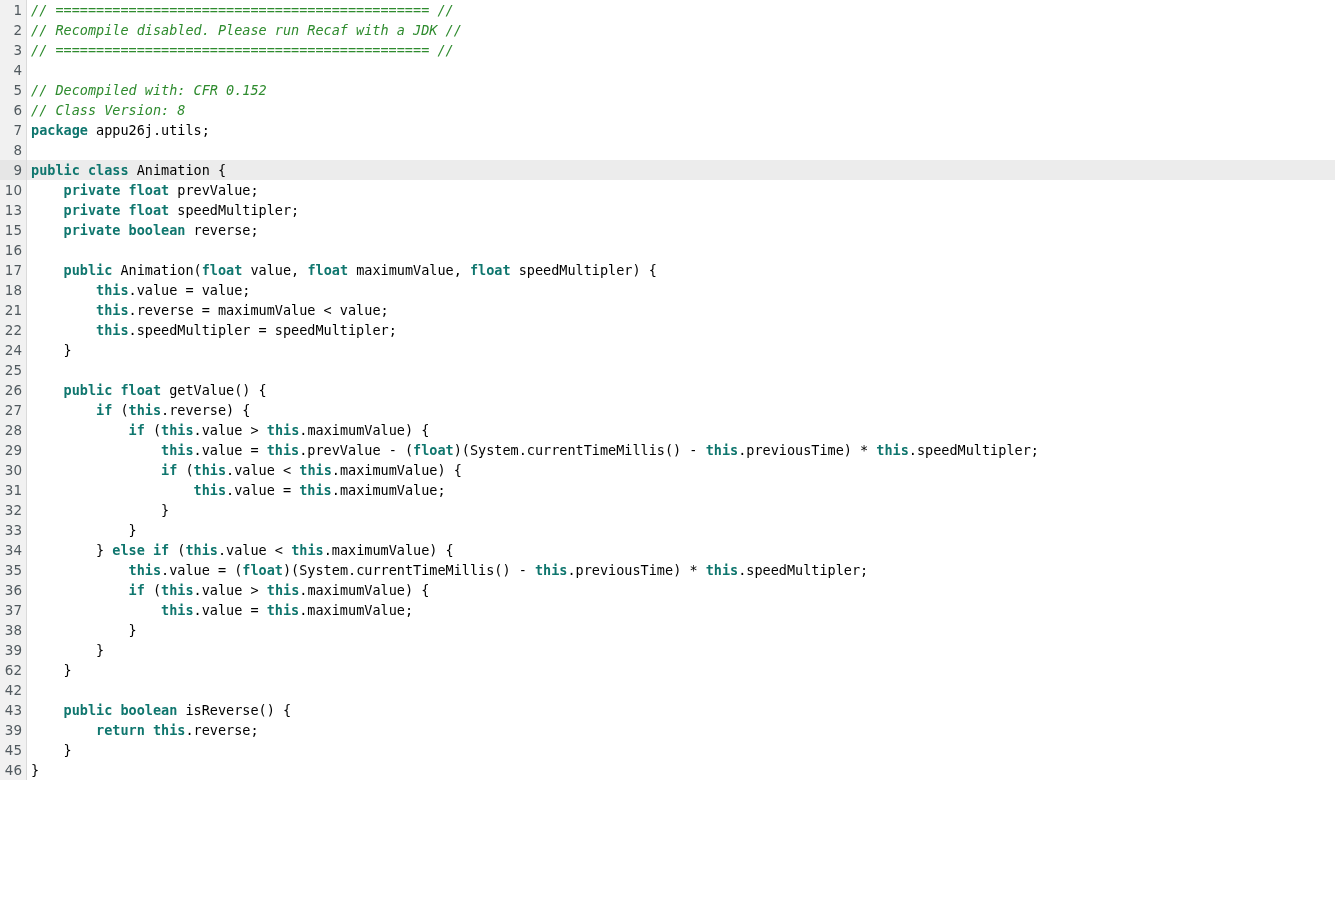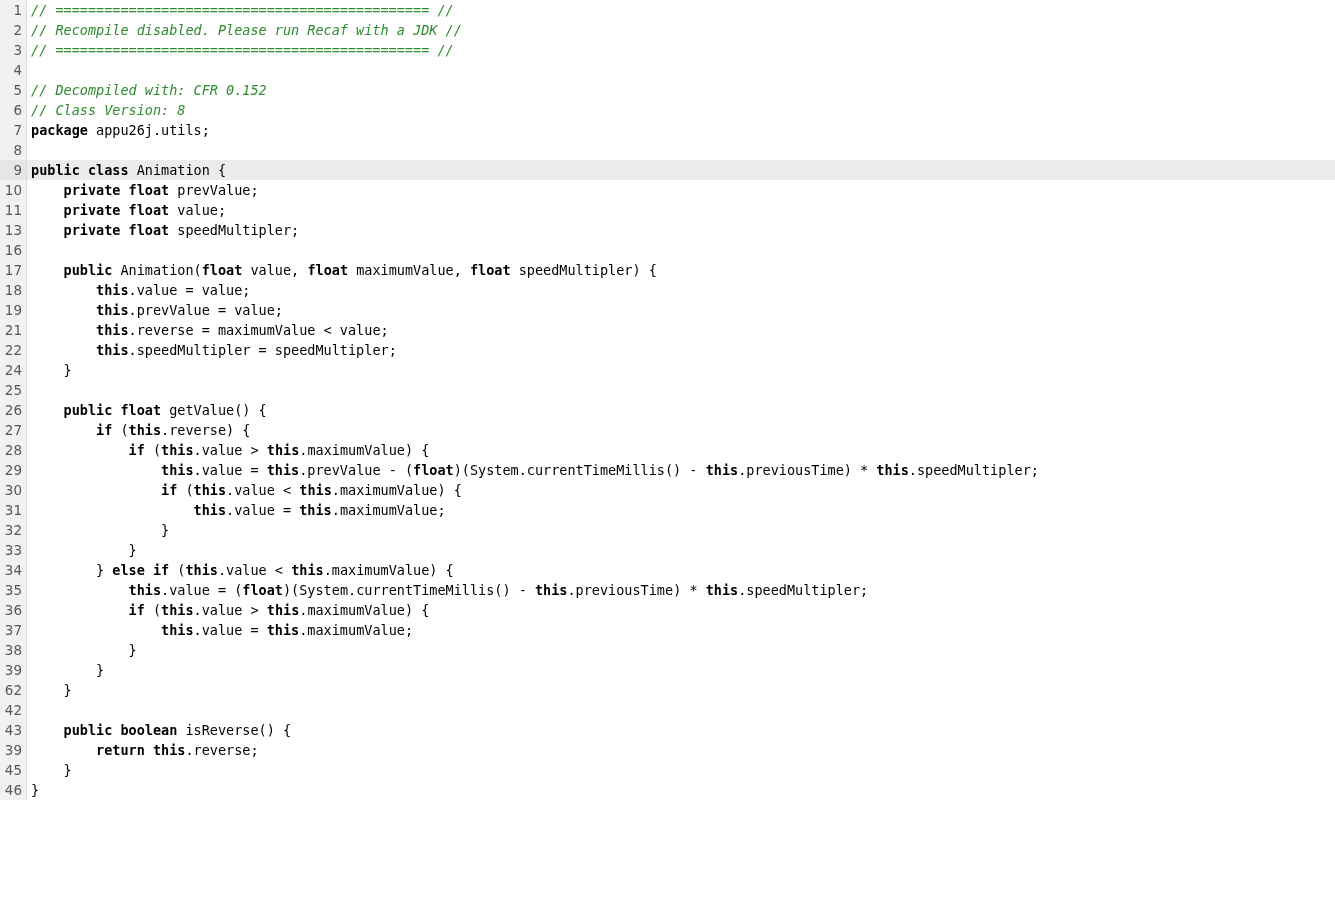--- a/index.html
+++ b/index.html
@@ -56,44 +56,43 @@
     font-size: 13.5px;
     font-family: "DejaVu Sans Mono", "Liberation Mono", monospace;
     letter-spacing: 0px;
     color: #000000;
     white-space: pre;
     overflow: hidden;
   }
 
   
   .cmt  { color: #2e8b2e; font-style: italic; }
-  .kw   { color: #000000; font-weight: bold; }
+  .kw   { color: #0f766e; font-weight: bold; }
   .pln  { color: #000000; }
 </style>
 </head>
 <body>
 
 <div id="editor">
   <div id="lines-container">
       <div class="line"><div class="gutter">1</div><div class="code"><span class="cmt">// ============================================== //</span></div></div>
       <div class="line"><div class="gutter">2</div><div class="code"><span class="cmt">// Recompile disabled. Please run Recaf with a JDK //</span></div></div>
       <div class="line"><div class="gutter">3</div><div class="code"><span class="cmt">// ============================================== //</span></div></div>
       <div class="line"><div class="gutter">4</div><div class="code">&nbsp;</div></div>
       <div class="line"><div class="gutter">5</div><div class="code"><span class="cmt">// Decompiled with: CFR 0.152</span></div></div>
       <div class="line"><div class="gutter">6</div><div class="code"><span class="cmt">// Class Version: 8</span></div></div>
       <div class="line"><div class="gutter">7</div><div class="code"><span class="kw">package</span><span class="pln"> appu26j.utils;</span></div></div>
       <div class="line"><div class="gutter">8</div><div class="code">&nbsp;</div></div>
       <div class="line current"><div class="gutter">9</div><div class="code"><span class="kw">public class</span><span class="pln"> Animation {</span></div></div>
       <div class="line"><div class="gutter">10</div><div class="code"><span class="pln">    </span><span class="kw">private float</span><span class="pln"> prevValue;</span></div></div>
-      <div class="line"><div class="gutter">11</div><div class="code"><span class="pln">    </span><span class="kw">private float</span><span class="pln"> value;</span></div></div>
       <div class="line"><div class="gutter">13</div><div class="code"><span class="pln">    </span><span class="kw">private float</span><span class="pln"> speedMultipler;</span></div></div>
+      <div class="line"><div class="gutter">15</div><div class="code"><span class="pln">    </span><span class="kw">private boolean</span><span class="pln"> reverse;</span></div></div>
       <div class="line"><div class="gutter">16</div><div class="code">&nbsp;</div></div>
       <div class="line"><div class="gutter">17</div><div class="code"><span class="pln">    </span><span class="kw">public</span><span class="pln"> Animation(</span><span class="kw">float</span><span class="pln"> value, </span><span class="kw">float</span><span class="pln"> maximumValue, </span><span class="kw">float</span><span class="pln"> speedMultipler) {</span></div></div>
       <div class="line"><div class="gutter">18</div><div class="code"><span class="pln">        </span><span class="kw">this</span><span class="pln">.value = value;</span></div></div>
-      <div class="line"><div class="gutter">19</div><div class="code"><span class="pln">        </span><span class="kw">this</span><span class="pln">.prevValue = value;</span></div></div>
       <div class="line"><div class="gutter">21</div><div class="code"><span class="pln">        </span><span class="kw">this</span><span class="pln">.reverse = maximumValue &lt; value;</span></div></div>
       <div class="line"><div class="gutter">22</div><div class="code"><span class="pln">        </span><span class="kw">this</span><span class="pln">.speedMultipler = speedMultipler;</span></div></div>
       <div class="line"><div class="gutter">24</div><div class="code"><span class="pln">    }</span></div></div>
       <div class="line"><div class="gutter">25</div><div class="code">&nbsp;</div></div>
       <div class="line"><div class="gutter">26</div><div class="code"><span class="pln">    </span><span class="kw">public float</span><span class="pln"> getValue() {</span></div></div>
       <div class="line"><div class="gutter">27</div><div class="code"><span class="pln">        </span><span class="kw">if</span><span class="pln"> (</span><span class="kw">this</span><span class="pln">.reverse) {</span></div></div>
       <div class="line"><div class="gutter">28</div><div class="code"><span class="pln">            </span><span class="kw">if</span><span class="pln"> (</span><span class="kw">this</span><span class="pln">.value &gt; </span><span class="kw">this</span><span class="pln">.maximumValue) {</span></div></div>
       <div class="line"><div class="gutter">29</div><div class="code"><span class="pln">                </span><span class="kw">this</span><span class="pln">.value = </span><span class="kw">this</span><span class="pln">.prevValue - (</span><span class="kw">float</span><span class="pln">)(System.currentTimeMillis() - </span><span class="kw">this</span><span class="pln">.previousTime) * </span><span class="kw">this</span><span class="pln">.speedMultipler;</span></div></div>
       <div class="line"><div class="gutter">30</div><div class="code"><span class="pln">                </span><span class="kw">if</span><span class="pln"> (</span><span class="kw">this</span><span class="pln">.value &lt; </span><span class="kw">this</span><span class="pln">.maximumValue) {</span></div></div>
       <div class="line"><div class="gutter">31</div><div class="code"><span class="pln">                    </span><span class="kw">this</span><span class="pln">.value = </span><span class="kw">this</span><span class="pln">.maximumValue;</span></div></div>

